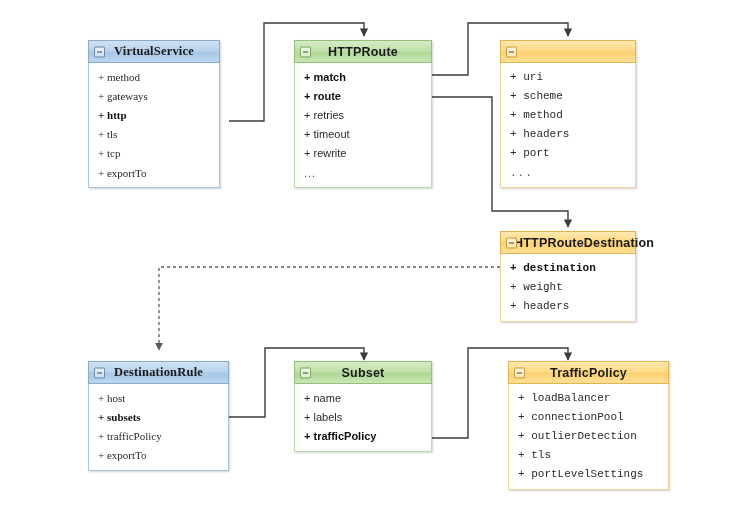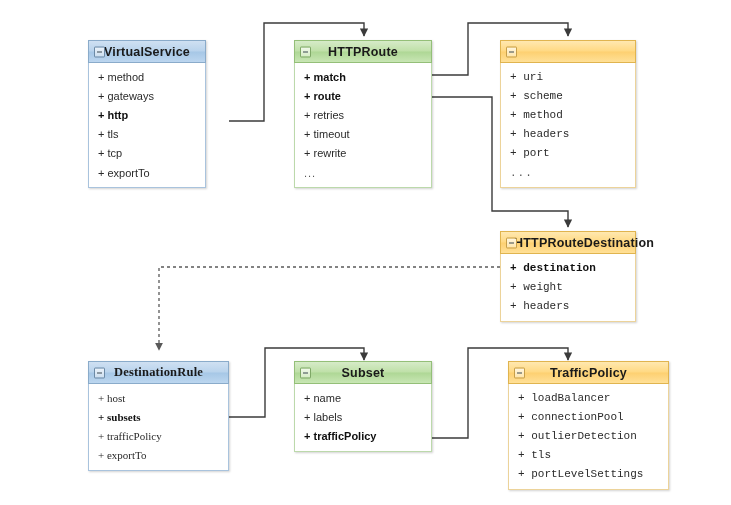--- a/index.html
+++ b/index.html
@@ -107,21 +107,21 @@
 
     <polyline points="432,97 492,97 492,211 568,211 568,227" fill="none" stroke="#3b3b3b" stroke-width="1.4" marker-end="url(#arr)"></polyline>
 
     <polyline points="500,267 159,267 159,350" fill="none" stroke="#595959" stroke-width="1.3" stroke-dasharray="3,3" marker-end="url(#arrD)"></polyline>
 
     <polyline points="229,417 265,417 265,348 364,348 364,360" fill="none" stroke="#3b3b3b" stroke-width="1.4" marker-end="url(#arr)"></polyline>
 
     <polyline points="432,438 468,438 468,348 568,348 568,360" fill="none" stroke="#3b3b3b" stroke-width="1.4" marker-end="url(#arr)"></polyline>
   </svg>
 
-  <div class="uml blue" style="left:88px;top:40px;width:118px;">
+  <div class="uml blue" style="left:88px;top:40px;width:132px;font-family:Liberation Serif, serif;">
     <div class="hdr">
       <span class="cbox"></span>
       <span>VirtualService</span>
     </div>
     <div class="body">
       <div class="attr">+ method</div>
       <div class="attr">+ gateways</div>
       <div class="attr bold">+ http</div>
       <div class="attr">+ tls</div>
       <div class="attr">+ tcp</div>

